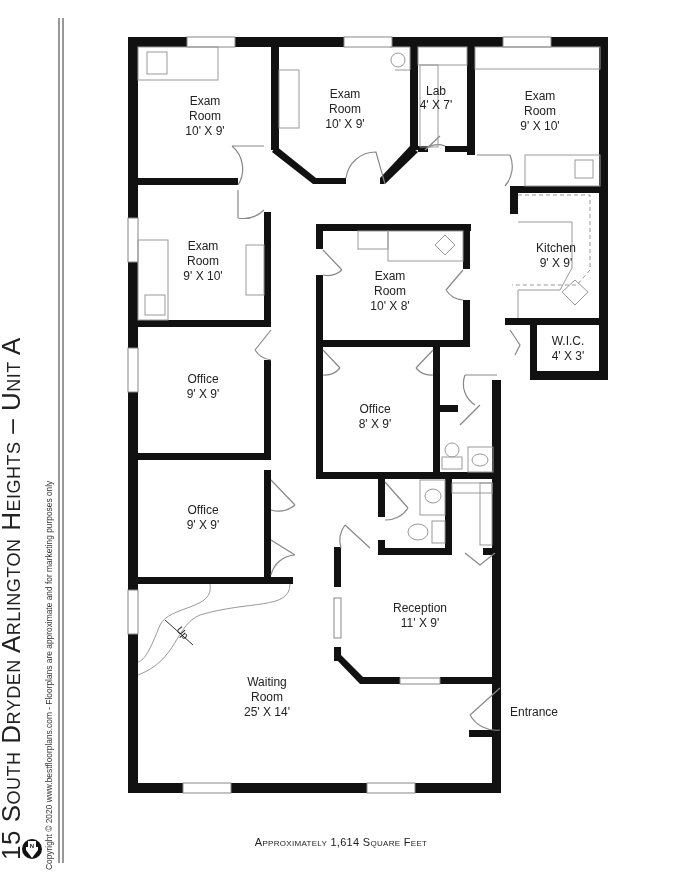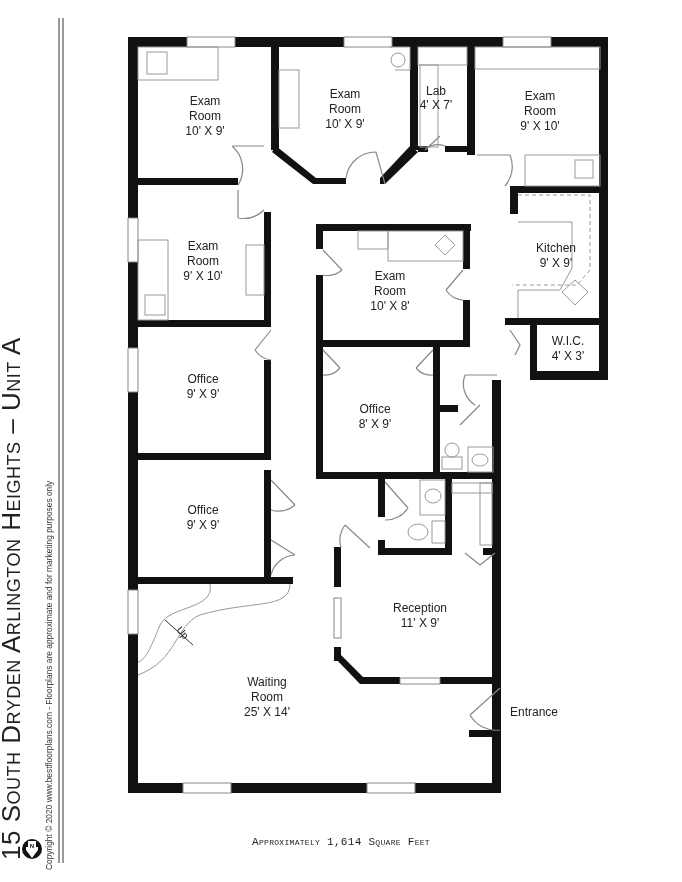--- a/index.html
+++ b/index.html
@@ -3,21 +3,21 @@
 <meta charset="utf-8">
 <style>
   html, body { margin:0; padding:0; background:#ffffff; }
   body { width:682px; height:882px; position:relative; overflow:hidden; font-family:"Liberation Sans", sans-serif; color:#222; }
   .side-title { position:absolute; left:6px; top:440px; width:860px; height:30px; transform-origin:0 0; transform: translate(0px, 0px) rotate(-90deg) translate(-430px, 0px); }
   .side-title-inner { position:absolute; left:10px; top:-10px; white-space:nowrap; font-size:26px; letter-spacing:0.5px; color:#222; font-variant: small-caps; }
   .side-copy { position:absolute; left:44px; top:440px; transform-origin:0 0; transform: rotate(-90deg) translate(-430px, 0px); white-space:nowrap; font-size:8.4px; color:#333; }
   .rule1 { position:absolute; left:58px; top:18px; width:1.5px; height:845px; background:#999; }
   .rule2 { position:absolute; left:62px; top:18px; width:1.5px; height:845px; background:#999; }
   .compass { position:absolute; left:21px; top:838px; width:22px; height:22px; }
-  .footer { position:absolute; left:0; width:682px; top:836px; text-align:center; font-size:11px; letter-spacing:0.3px; color:#222; font-variant: small-caps; font-family: Liberation Mono, monospace; }
+  .footer { position:absolute; left:0; width:682px; top:836px; text-align:center; font-size:11px; letter-spacing:0.3px; color:#222; font-variant: small-caps; }
   .plan { position:absolute; left:0; top:0; width:682px; height:882px; }
   .label { font-family:"Liberation Sans", sans-serif; font-size:12px; fill:#222; text-anchor:middle; }
 </style>
 </head>
 <body>
 
 <div class="side-title" style="left:6px;top:440px;">
   <span class="side-title-inner">15 South Dryden Arlington Heights – Unit A</span>
 </div>
 <div class="side-copy">Copyright © 2020  www.bestfloorplans.com - Floorplans are approximate and for marketing purposes only</div>

